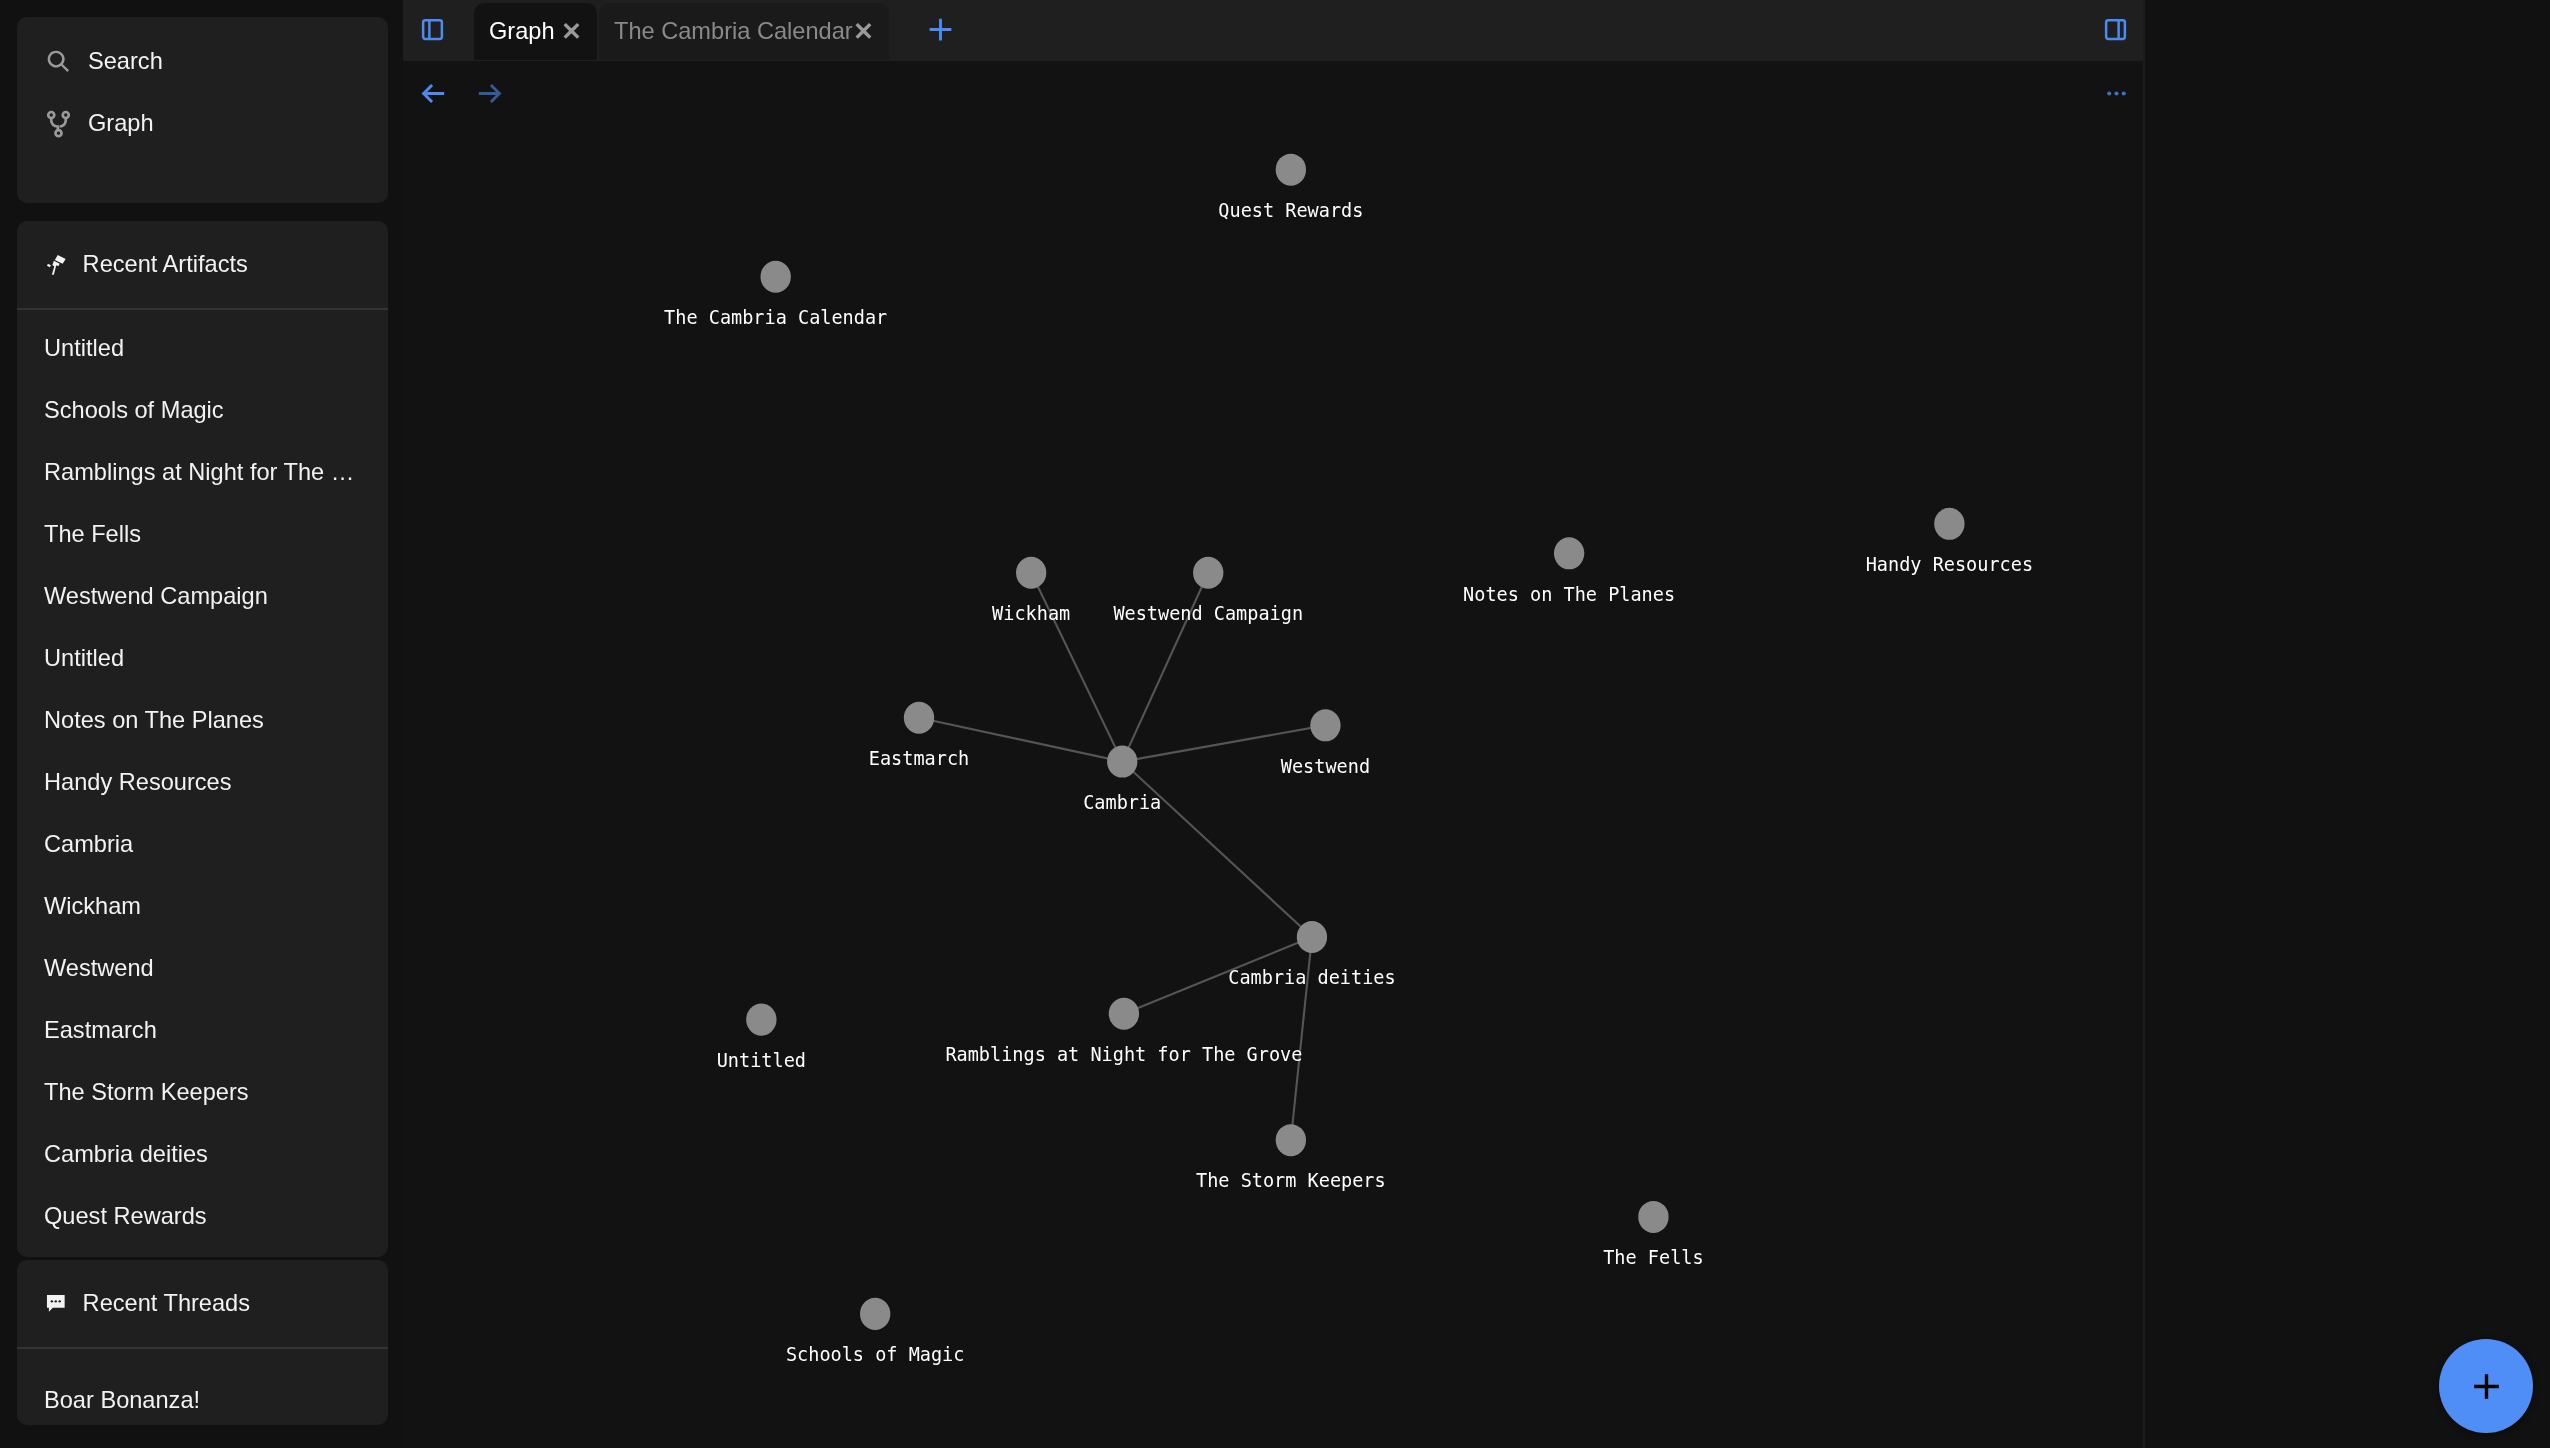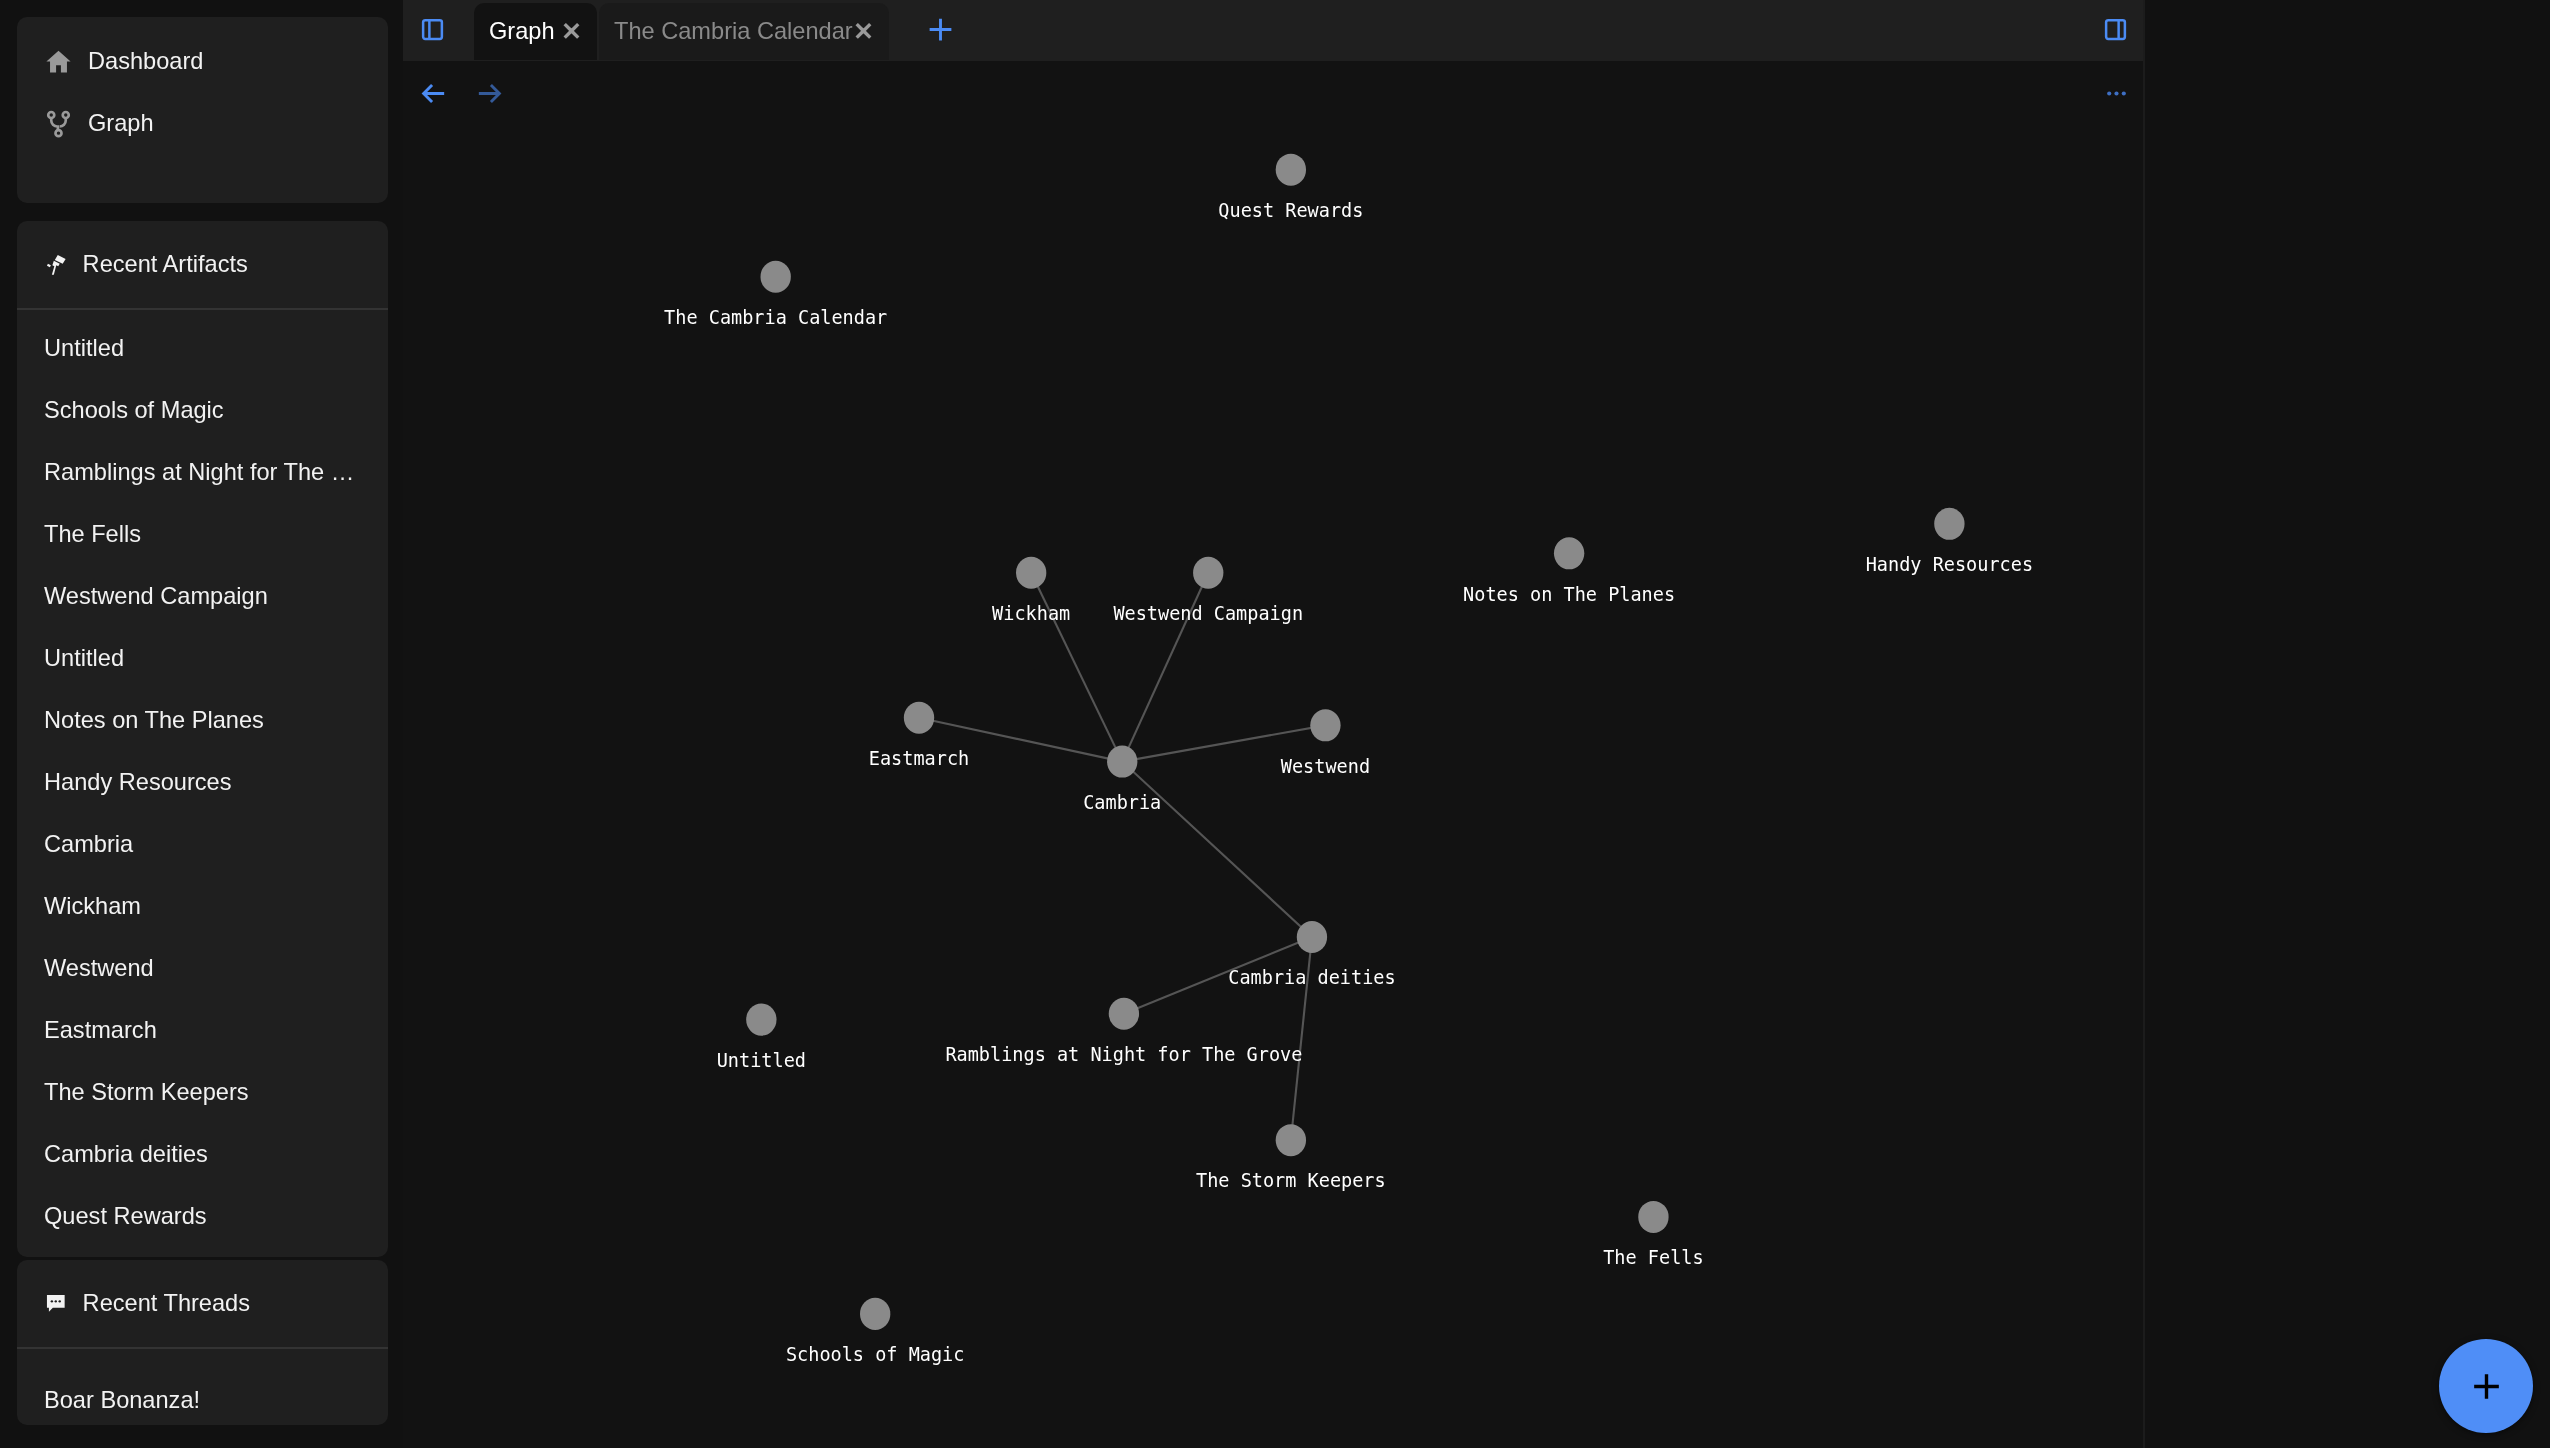--- a/index.html
+++ b/index.html
@@ -33,23 +33,23 @@
   .fab { position: absolute; left: 2439px; top: 1339px; width: 94px; height: 94px; border-radius: 50%; background: #4f8ef7;
     display: flex; align-items: center; justify-content: center; cursor: pointer; box-shadow: 0 1.7px 6.7px rgba(0,0,0,0.5); }
 </style>
 </head>
 <body>
 
 <div class="sidebar">
   <div class="card nav-card">
     <div class="nav-item">
       <svg viewBox="0 0 24 24">
-          <path d="M12 3l10 9h-3v9h-5v-6h-4v6H5v-9H2z"></path>
-        </svg>
-      <span>Dashboard</span>
+          <path d="M10 3a7 7 0 015.6 11.2l5.1 5.1-1.4 1.4-5.1-5.1A7 7 0 1110 3zm0 2a5 5 0 100 10 5 5 0 000-10z"></path>
+        </svg>
+      <span>Search</span>
     </div>
     <div class="nav-item">
       <svg viewBox="0 0 24 24" style="fill:none;stroke:#9a9a9a;stroke-width:2.2">
           <circle cx="6" cy="5" r="2.5"></circle>
           <circle cx="18" cy="5" r="2.5"></circle>
           <circle cx="12" cy="20" r="2.5"></circle>
           <path d="M6 7.5v2a5 5 0 005 5h.5v3M18 7.5v2a5 5 0 01-5 5"></path>
         </svg>
       <span>Graph</span>
     </div>

